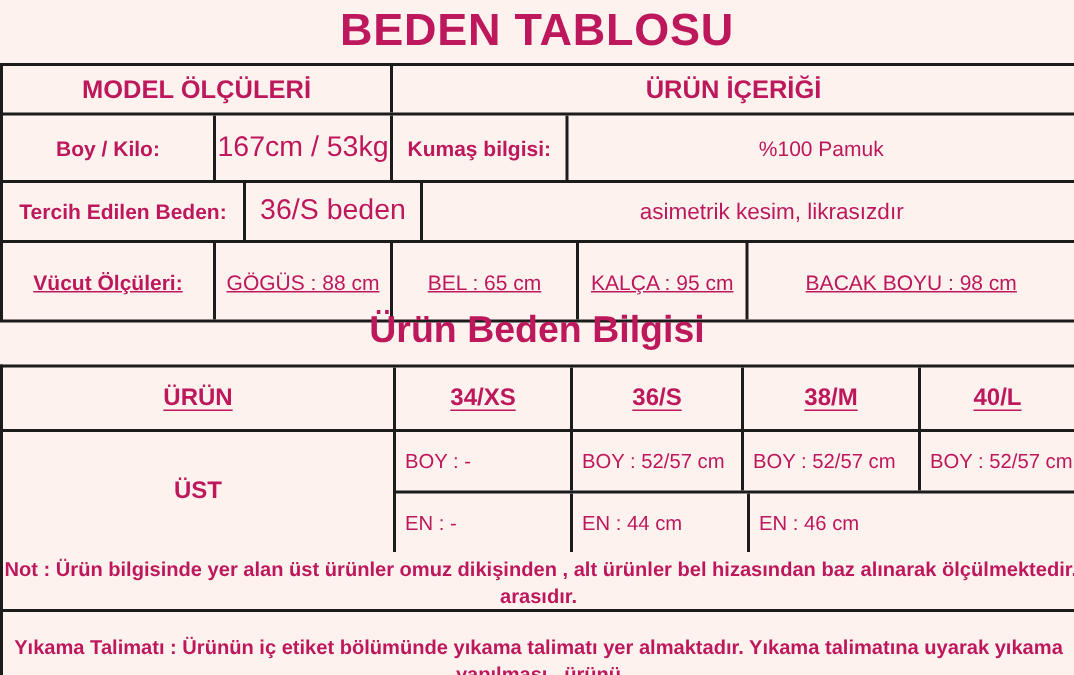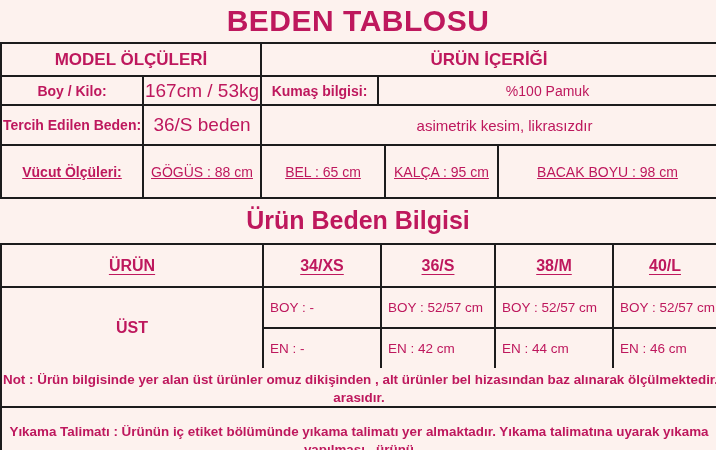--- a/index.html
+++ b/index.html
@@ -64,28 +64,28 @@
 
 <div id="page">
 
   <div class="main-title center">BEDEN TABLOSU</div>
 
   <div class="tbl" id="model-table">
     <div class="trow" style="height:33px;">
       <div class="tcell hdr-cell" style="width:260px;">MODEL ÖLÇÜLERİ</div>
       <div class="tcell hdr-cell grow last">ÜRÜN İÇERİĞİ</div>
     </div>
-    <div class="trow" style="height:29px;">
+    <div class="trow" style="height:45px;">
       <div class="tcell lbl" style="width:142px;">Boy / Kilo:</div>
       <div class="tcell bigval" style="width:118px;">167cm / 53kg</div>
       <div class="tcell lbl" style="width:117px;">Kumaş bilgisi:</div>
       <div class="tcell val grow last">%100 Pamuk</div>
     </div>
     <div class="trow" style="height:40px;">
-      <div class="tcell lbl" style="width:142px;">Tercih Edilen Beden:</div>
+      <div class="tcell lbl" style="width:162px;">Tercih Edilen Beden:</div>
       <div class="tcell bigval" style="width:118px;">36/S beden</div>
       <div class="tcell val15 grow last">asimetrik kesim, likrasızdır</div>
     </div>
     <div class="trow" style="height:53px;text-decoration:underline;">
       <div class="tcell lbl" style="width:142px;">Vücut Ölçüleri:</div>
       <div class="tcell val" style="width:118px;">GÖGÜS : 88 cm</div>
       <div class="tcell val" style="width:124px;">BEL : 65 cm</div>
       <div class="tcell val" style="width:113px;">KALÇA : 95 cm</div>
       <div class="tcell val grow last">BACAK BOYU : 98 cm</div>
     </div>
@@ -105,21 +105,20 @@
       <div class="product-cell" style="width:262px;">ÜST</div>
       <div style="flex:1 1 auto; display:flex; flex-direction:column;">
         <div class="trow" style="height:41px; border-bottom:2px solid #1c1c1c;">
           <div class="tcell measure-cell" style="width:118px;">BOY : -</div>
           <div class="tcell measure-cell" style="width:114px;">BOY : 52/57 cm</div>
           <div class="tcell measure-cell" style="width:118px;">BOY : 52/57 cm</div>
           <div class="tcell measure-cell grow last">BOY : 52/57 cm</div>
         </div>
         <div class="trow" style="height:39px; border-bottom:none;">
           <div class="tcell measure-cell" style="width:118px;">EN : -</div>
-          <div class="tcell measure-cell" style="width:114px;">EN : 42 cm</div>
           <div class="tcell measure-cell" style="width:118px;">EN : 44 cm</div>
           <div class="tcell measure-cell grow last">EN : 46 cm</div>
         </div>
       </div>
     </div>
   </div>
 
   <div class="note-block" id="note-block">
     <div class="clip-line">Not : Ürün bilgisinde yer alan üst ürünler omuz dikişinden , alt ürünler bel hizasından baz alınarak ölçülmektedir.Genişlik iki koltuk altı</div>
     <div>arasıdır.</div>

